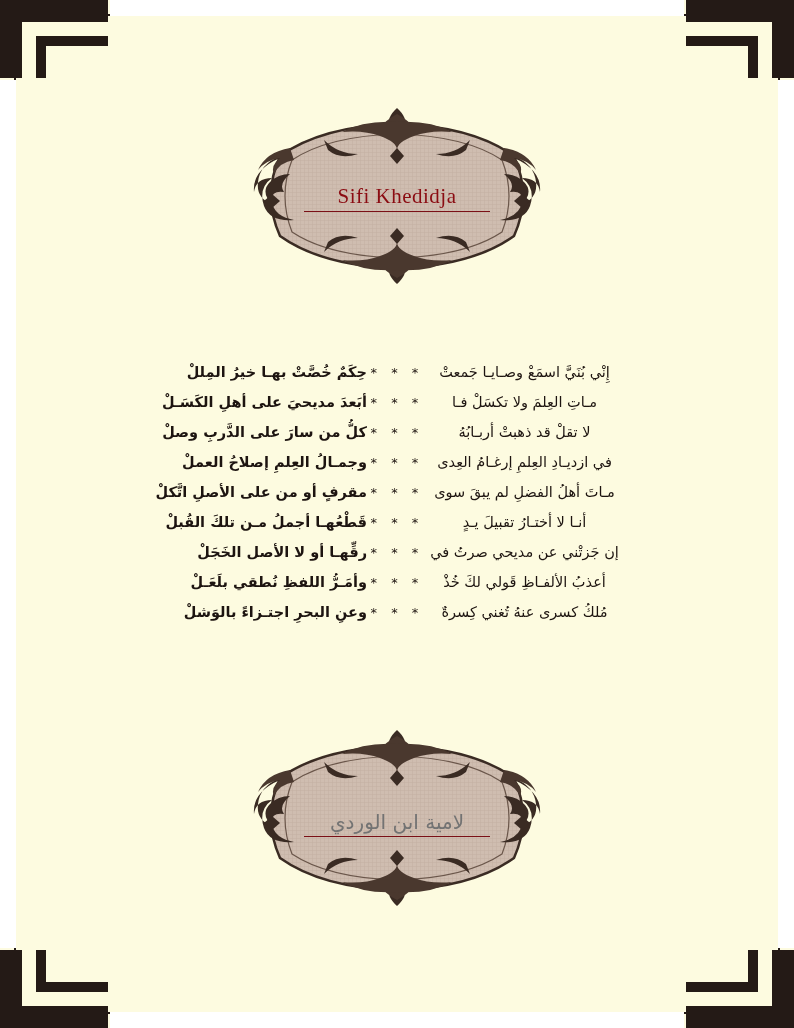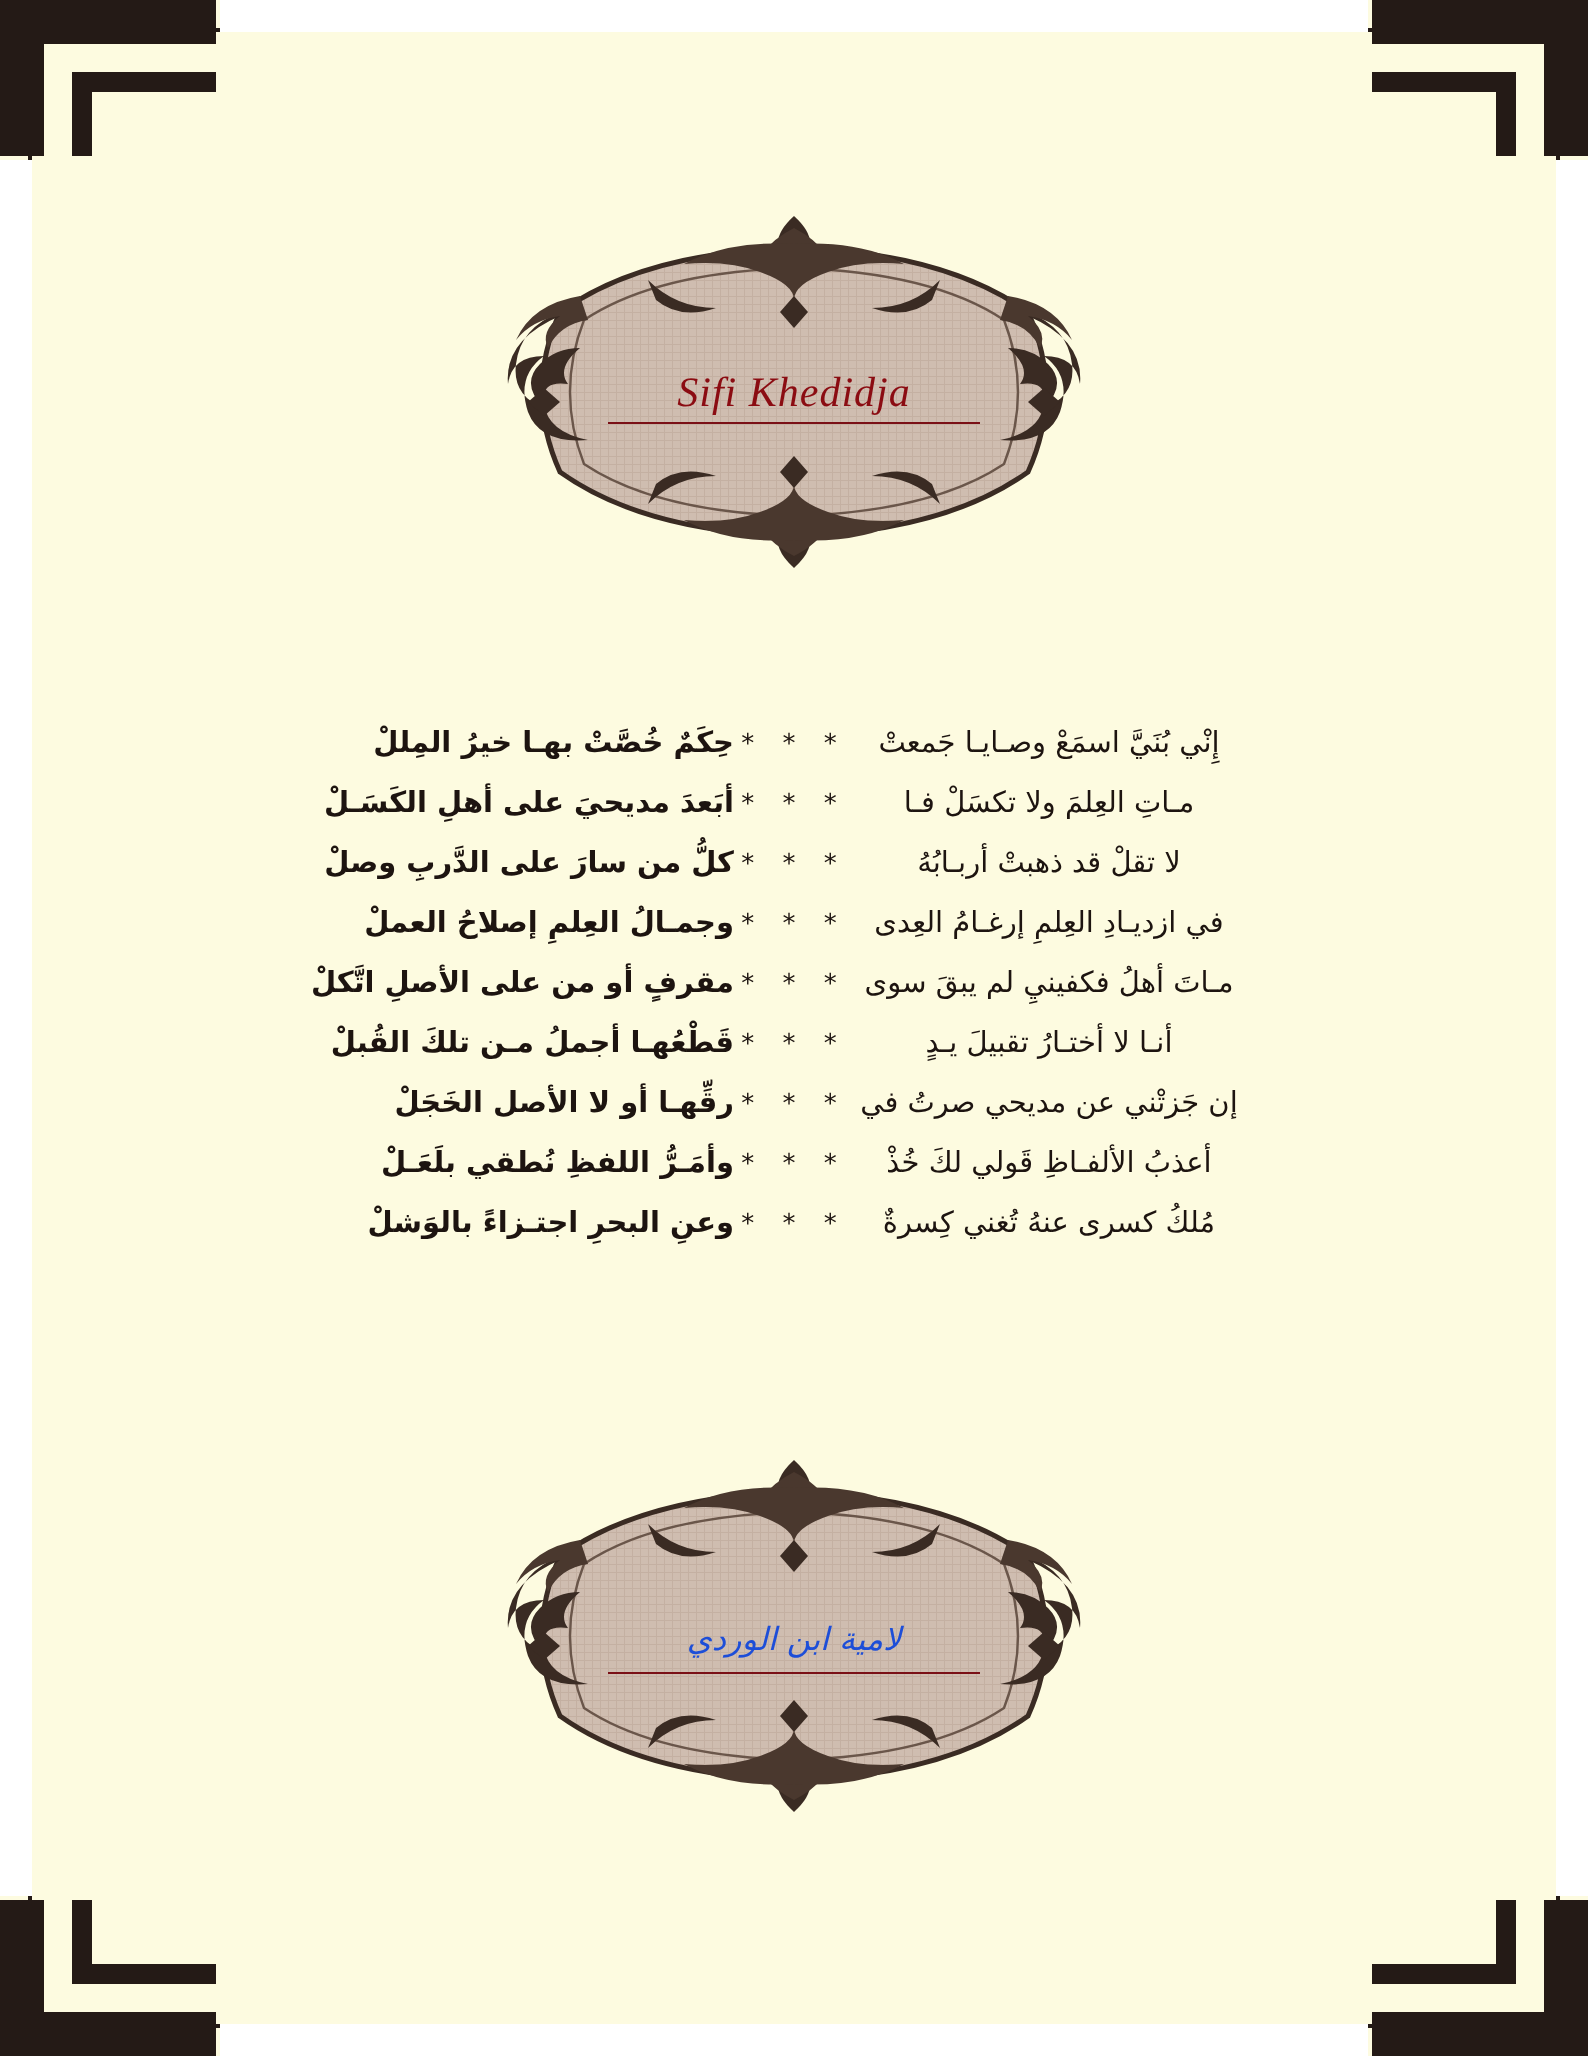--- a/index.html
+++ b/index.html
@@ -101,34 +101,33 @@
   .cartouche.bottom { top: 718px; }
   .cartouche svg { display: block; width: 330px; height: 200px; }
 
   .cartouche-label {
     position: absolute;
     left: 50%;
     transform: translateX(-50%);
     width: 210px;
     text-align: center;
     white-space: nowrap;
-    font-style: italic;
   }
   .cartouche.top .cartouche-label {
     top: 88px;
     font-family: "Liberation Serif", serif;
     font-size: 21px;
     color: #8b0c12;
     letter-spacing: 0.5px;
   }
   .cartouche.bottom .cartouche-label {
     top: 92px;
     font-family: "DejaVu Sans", sans-serif;
-    font-size: 16px;
-    color: #1d4ed8;
+    font-size: 20px;
+    color: #737373;
     direction: rtl;
   }
   .label-rule {
     position: absolute;
     left: 50%;
     transform: translateX(-50%);
     width: 186px;
     height: 1px;
     background: #7a1016;
   }
@@ -265,21 +264,21 @@
         <div class="hemistich first">لا تقلْ قد ذهبتْ أربـابُهُ</div>
         <div class="stars">*  *  *</div>
         <div class="hemistich second">كلُّ من سارَ على الدَّربِ وصلْ</div>
       </div>
       <div class="verse">
         <div class="hemistich first">في ازديـادِ العِلمِ إرغـامُ العِدى</div>
         <div class="stars">*  *  *</div>
         <div class="hemistich second">وجمـالُ العِلمِ إصلاحُ العملْ</div>
       </div>
       <div class="verse">
-        <div class="hemistich first">مـاتَ أهلُ فكفينيِ لم يبقَ سوى</div>
+        <div class="hemistich first">مـاتَ أهلُ الفضلِ لم يبقَ سوى</div>
         <div class="stars">*  *  *</div>
         <div class="hemistich second">مقرفٍ أو من على الأصلِ اتَّكلْ</div>
       </div>
       <div class="verse">
         <div class="hemistich first">أنـا لا أختـارُ تقبيلَ يـدٍ</div>
         <div class="stars">*  *  *</div>
         <div class="hemistich second">قَطْعُهـا أجملُ مـن تلكَ القُبلْ</div>
       </div>
       <div class="verse">
         <div class="hemistich first">إن جَزتْني عن مديحي صرتُ في</div>

